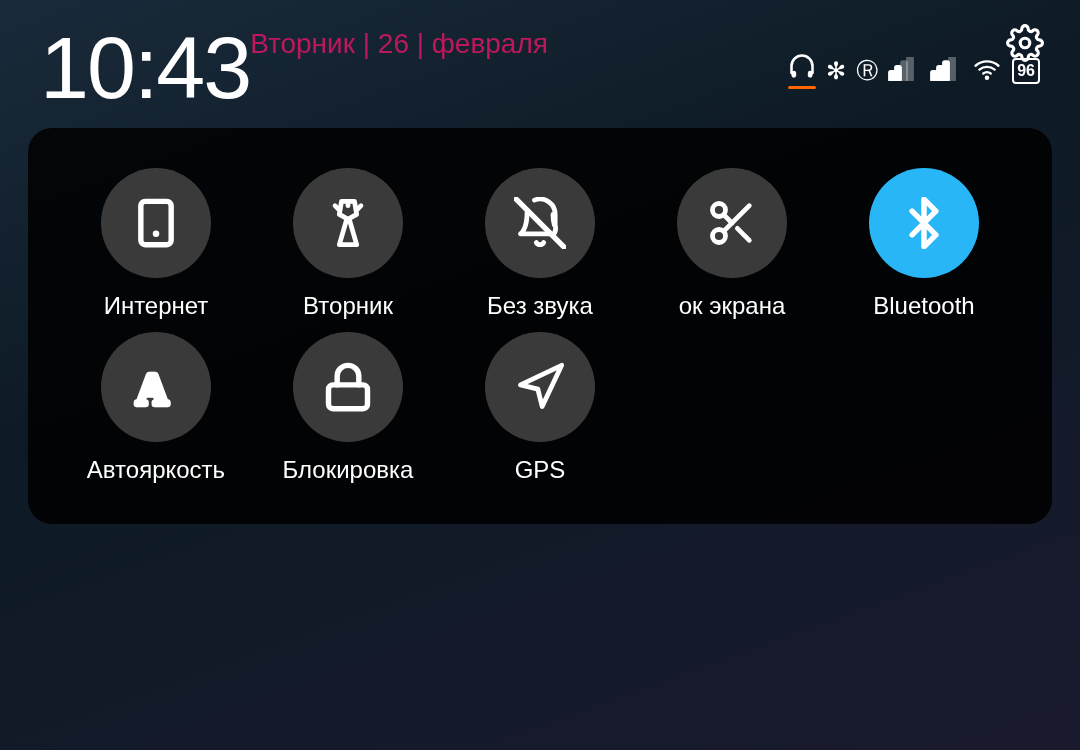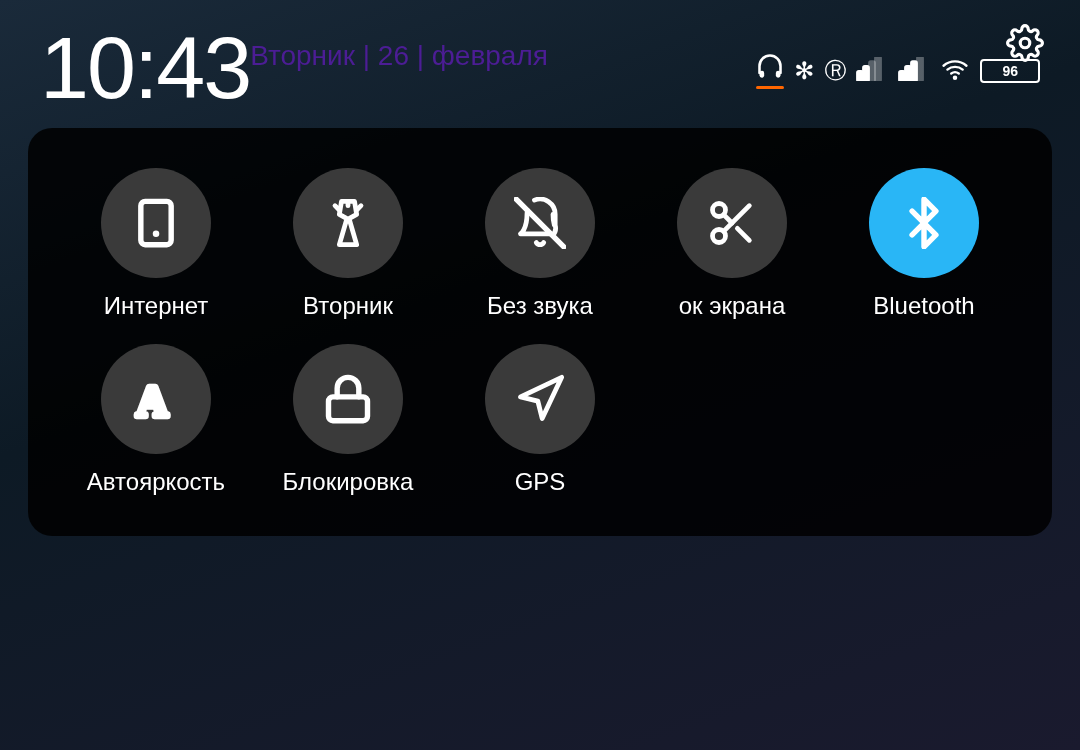--- a/index.html
+++ b/index.html
@@ -29,22 +29,22 @@
     .time {
       font-size: 88px;
       font-weight: 300;
       color: #ffffff;
       line-height: 1;
       letter-spacing: -2px;
     }
 
     .date {
       font-size: 28px;
-      color: #4c1d95;
-      margin-top: 16px;
+      color: #be185d;
+      margin-top: 4px;
       font-weight: 400;
     }
 
     .status-icons {
       display: flex;
       align-items: center;
       gap: 10px;
       padding-top: 28px;
     }
 
@@ -52,22 +52,22 @@
       position: absolute;
       top: 24px;
       right: 36px;
       color: #ffffff;
       font-size: 36px;
     }
 
     .battery-indicator {
       border: 2px solid #ffffff;
       border-radius: 4px;
-      padding: 2px 20px;
-      font-size: 14px;
+      padding: 2px 3px;
+      font-size: 16px;
       color: #ffffff;
       font-weight: 600;
       position: relative;
     }
 
     .underline-orange {
       display: block;
       width: 28px;
       height: 3px;
       background: #ff6600;
@@ -79,21 +79,21 @@
     .quick-settings-panel {
       background: rgba(0, 0, 0, 0.85);
       border-radius: 24px;
       margin: 0 28px;
       padding: 40px 32px 40px 32px;
     }
 
     .tiles-grid {
       display: grid;
       grid-template-columns: repeat(5, 1fr);
-      gap: 24px 0;
+      gap: 12px 0;
     }
 
     .tile {
       display: flex;
       flex-direction: column;
       align-items: center;
       gap: 14px;
       cursor: pointer;
     }
 

